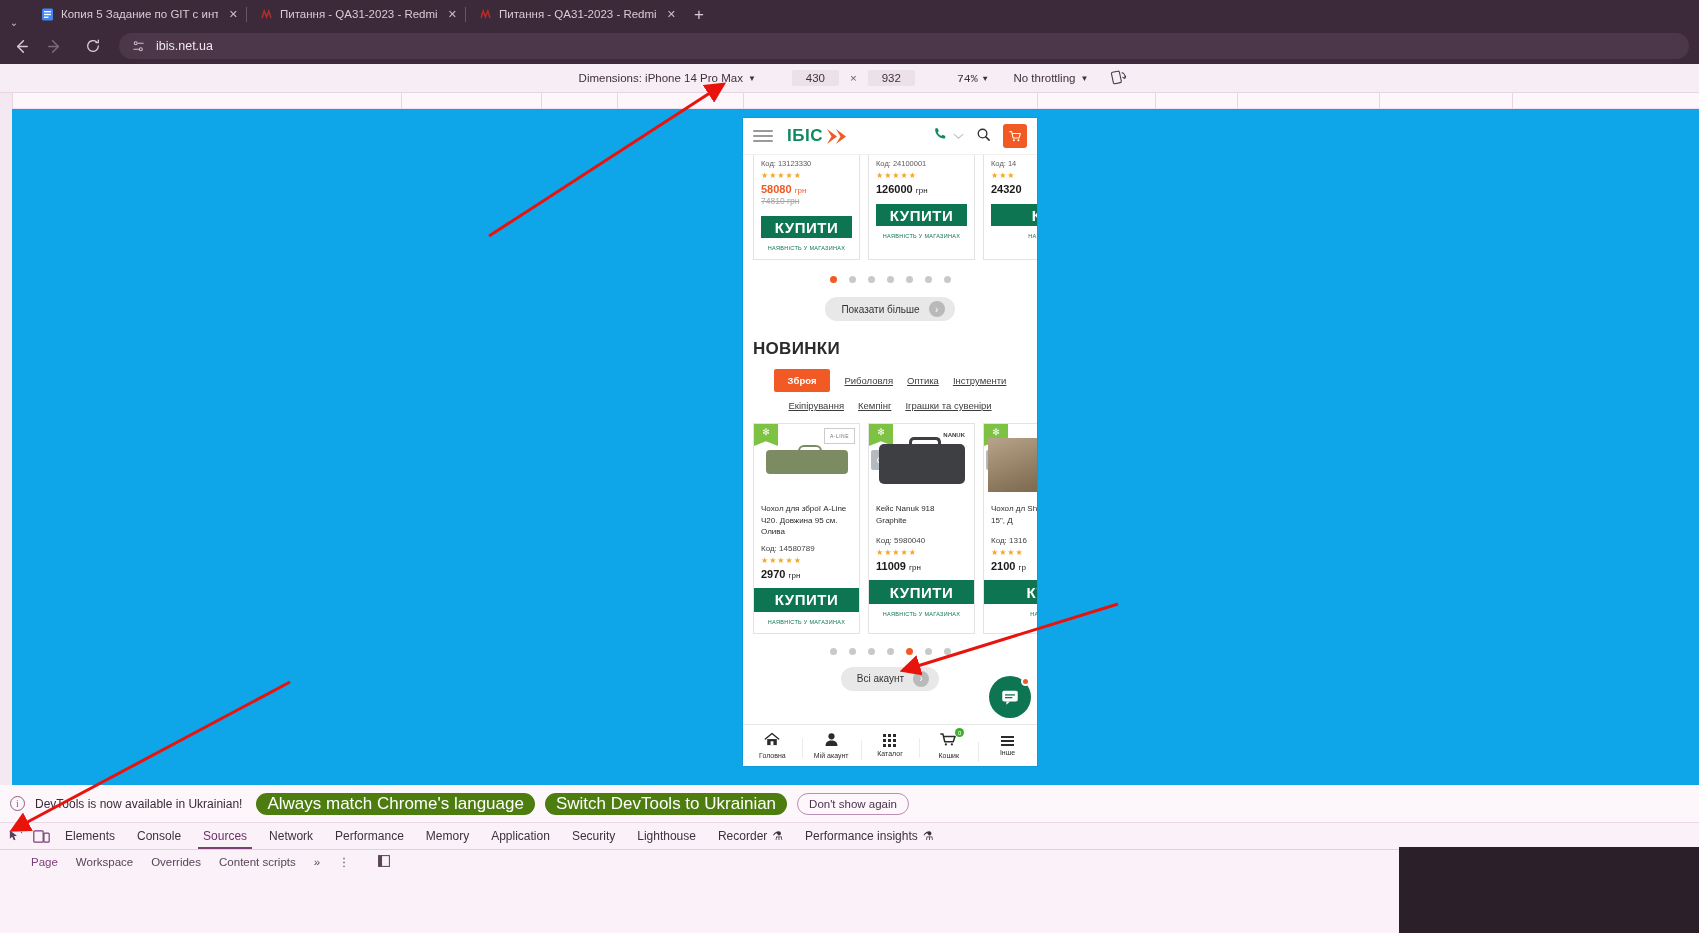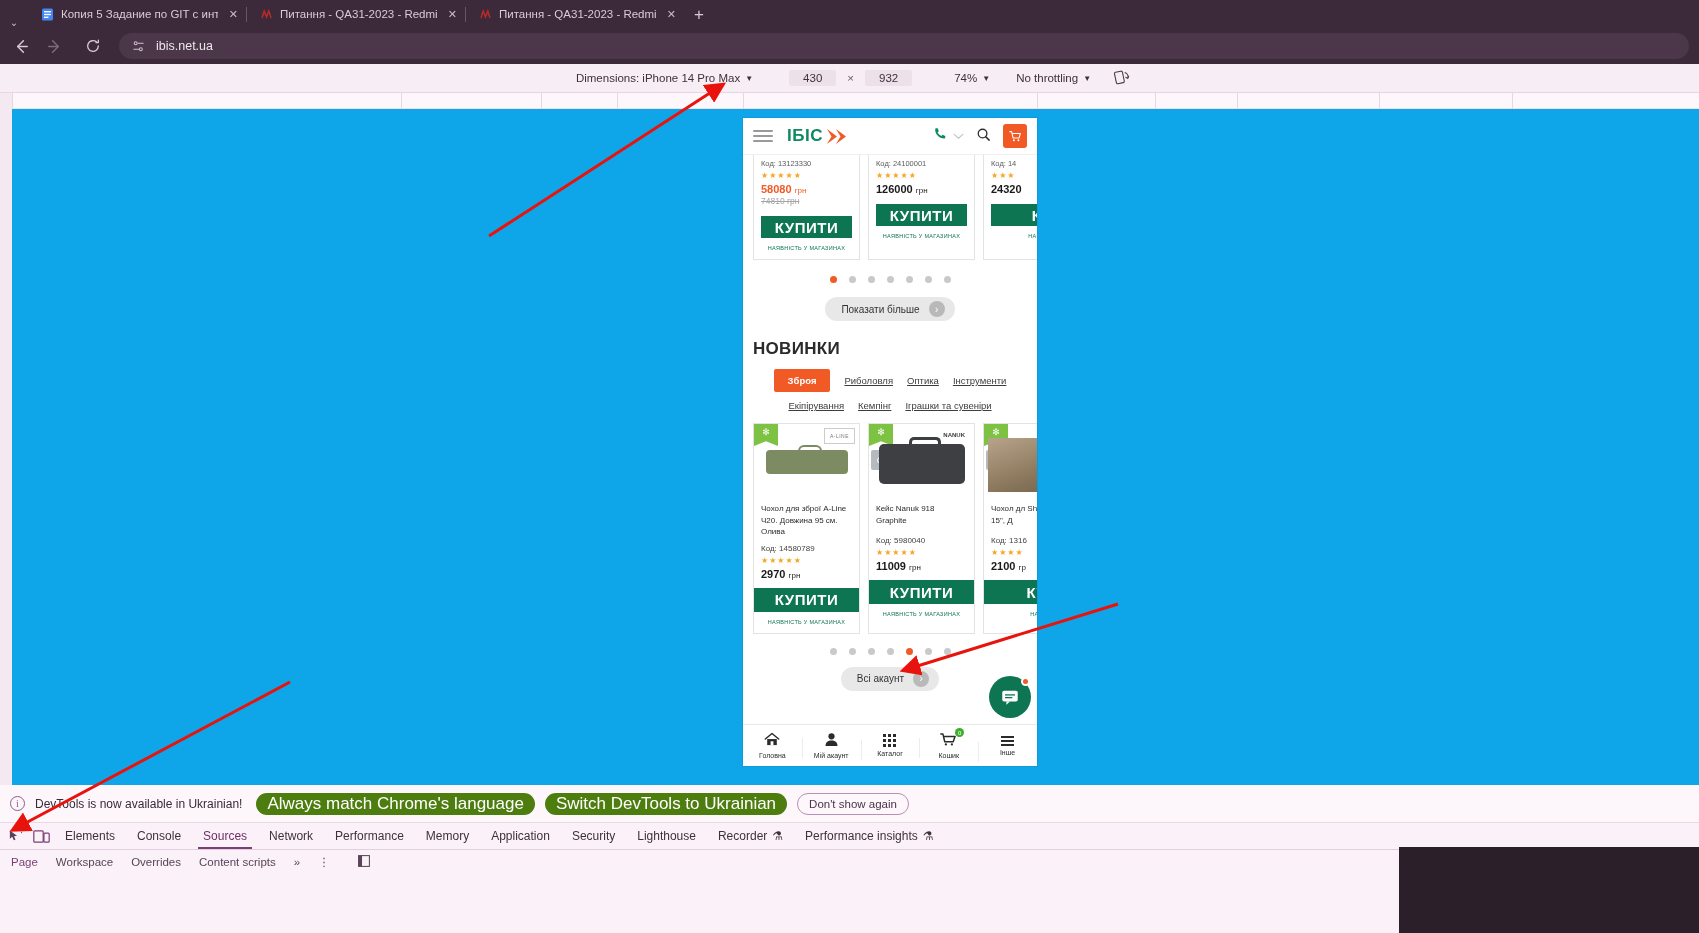--- a/index.html
+++ b/index.html
@@ -240,21 +240,21 @@
   .dt-tool { width: 26px; height: 26px; display:flex; align-items:center; justify-content:center; color:#5b3f58;}
   .dt-tab {
     padding: 0 11px; height: 26px; display:flex; align-items:center; gap:5px;
     font-size: 12px; color: #40303e; position: relative;
   }
   .dt-tab.active { color: #6e2f66; }
   .dt-tab.active:after {
     content:''; position:absolute; left: 6px; right: 6px; bottom: 0; height: 2px; background: #7b3f74;
   }
   .dt-sub {
-    height: 24px; display:flex; align-items:center; gap: 0; padding-left: 2px;
+    height: 24px; display:flex; align-items:center; gap: 0; padding-left: 22px;
     font-size: 11.5px; color: #7b3f74;
   }
   .dt-sub span { padding: 0 9px; }
   .dt-sub .dim { color: #5a4458; }
   .dt-rightbox {
     position:absolute; right: 0; bottom: 0; width: 300px; height: 86px; background: #2b1f2a;
   }
 
   
   .arrow-svg { position: absolute; left: 0; top: 0; width: 1699px; height: 933px; pointer-events: none; }
@@ -342,21 +342,21 @@
 <div class="device-toolbar">
   <div class="dt-item">
     <span>Dimensions: iPhone 14 Pro Max</span>
     <span class="caret">▼</span>
   </div>
   <div class="dt-item" style="margin-left:20px;">
     <span class="dt-box">430</span>
     <span class="dt-x">×</span>
     <span class="dt-box">932</span>
   </div>
-  <div class="dt-item" style="margin-left:26px;">
+  <div class="dt-item" style="margin-left:26px;font-family:Liberation Mono, monospace;">
     <span>74%</span>
     <span class="caret">▼</span>
   </div>
   <div class="dt-item" style="margin-left:10px;">
     <span>No throttling</span>
     <span class="caret">▼</span>
   </div>
   <div class="rotate-icon">
     <svg width="18" height="18" viewBox="0 0 20 20">
         <rect x="2.5" y="4" width="9" height="13" rx="1.5" stroke="#4a3848" stroke-width="1.2" fill="none" transform="rotate(-12 7 10)"></rect>

